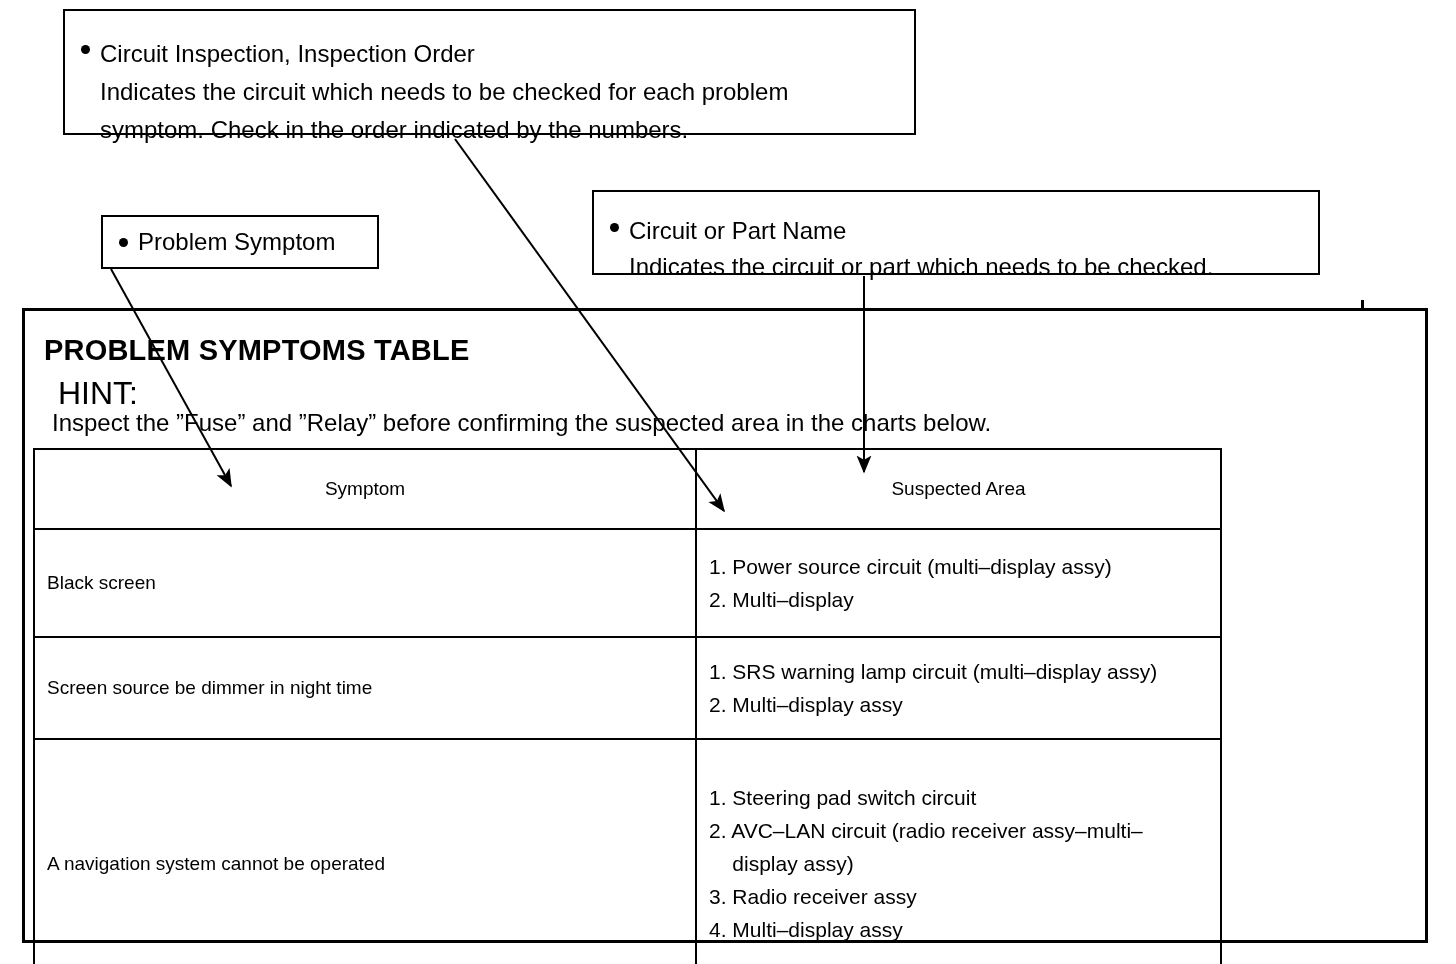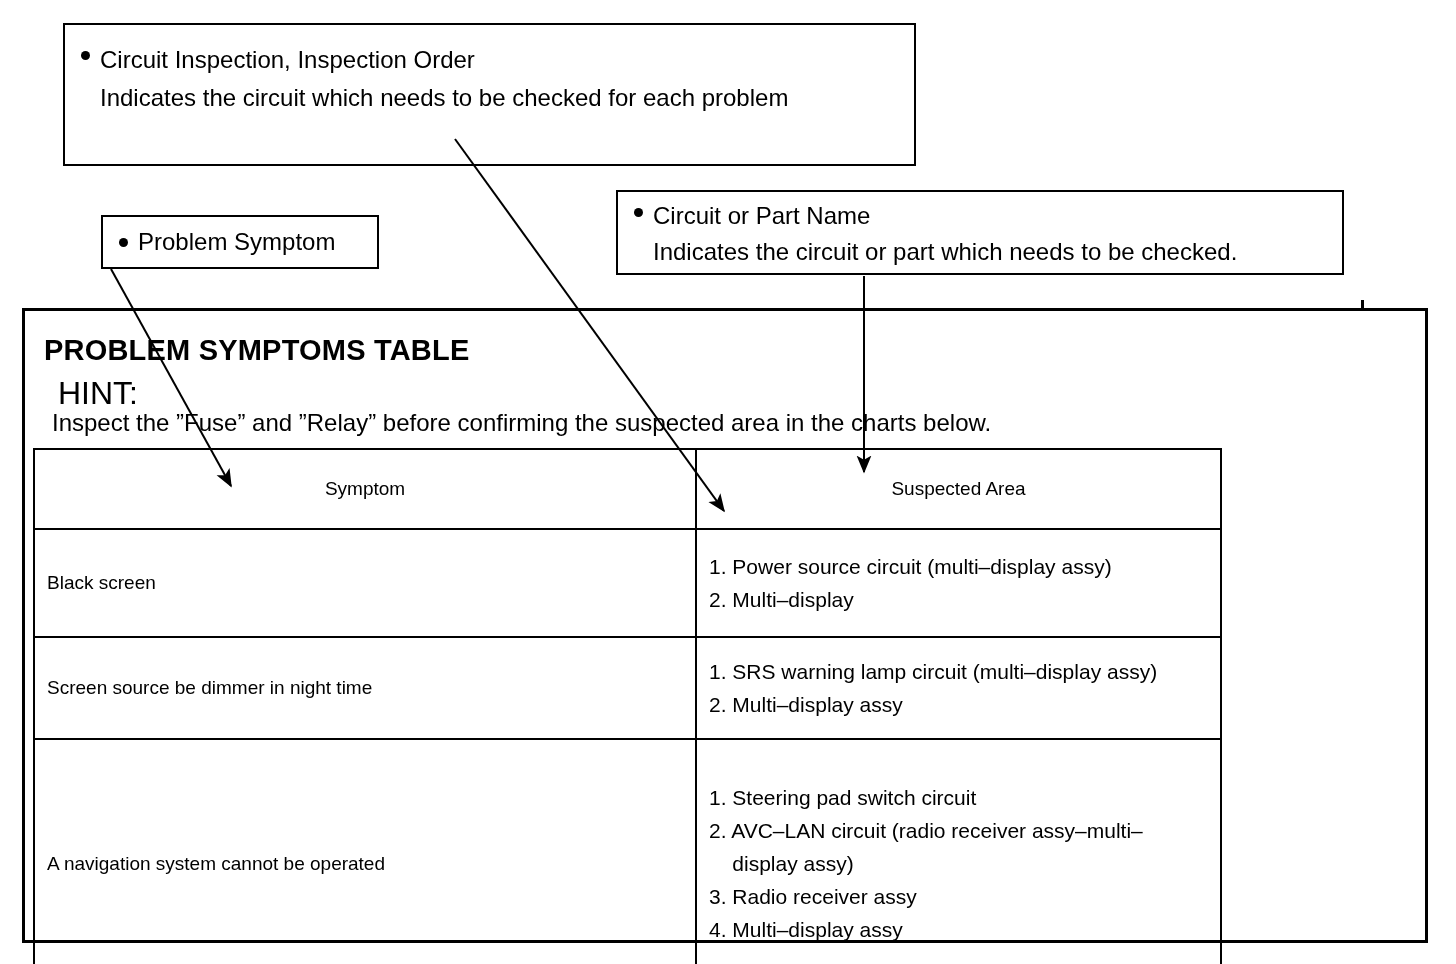--- a/index.html
+++ b/index.html
@@ -36,24 +36,24 @@
     border-radius: 50%;
     background: #000;
     flex: 0 0 auto;
   }
   .callout-line {
     white-space: nowrap;
   }
 
   #callout-inspection {
     left: 63px;
-    top: 23px;
+    top: 9px;
     width: 853px;
-    height: 143px;
-    padding: 16px 0 0 16px;
+    height: 126px;
+    padding: 24px 0 0 16px;
   }
   #callout-inspection .dot { margin: 10px 10px 0 0; }
   #callout-inspection .ctext { font-size: 24px; line-height: 38px; }
 
   #callout-symptom {
     left: 101px;
     top: 215px;
     width: 278px;
     height: 54px;
     padding: 0 0 0 16px;
@@ -61,22 +61,21 @@
     align-items: center;
   }
   #callout-symptom .dot { margin-right: 10px; }
   #callout-symptom .ctext { font-size: 24px; line-height: 30px; }
 
   #callout-partname {
     left: 592px;
     top: 190px;
     width: 728px;
     height: 85px;
-    padding: 6px 0 0 16px;
-    margin-left: 24px;
+    padding: 21px 0 0 16px;
   }
   #callout-partname .dot { margin: 10px 10px 0 0; }
   #callout-partname .ctext { font-size: 24px; line-height: 36px; }
 
   
   #leaders {
     position: absolute;
     left: 0;
     top: 0;
     width: 1456px;
@@ -236,20 +235,21 @@
   <line x1="455" y1="139" x2="724" y2="511" stroke="#000" stroke-width="2" marker-end="url(#ah)"></line>
   <line x1="864" y1="276" x2="864" y2="472" stroke="#000" stroke-width="2" marker-end="url(#ah)"></line>
 </svg>
 
 <div class="callout" id="callout-inspection">
   <div class="bullet-row">
     <span class="dot"></span>
     <div>
       <div class="ctext callout-line">Circuit Inspection, Inspection Order</div>
       <div class="ctext callout-line">Indicates the circuit which needs to be checked for each problem</div>
+      <div class="ctext callout-line">symptom. Check in the order indicated by the numbers.</div>
     </div>
   </div>
 </div>
 
 <div class="callout" id="callout-symptom">
   <span class="dot"></span>
   <span class="ctext callout-line">Problem Symptom</span>
 </div>
 
 <div class="callout" id="callout-partname">

